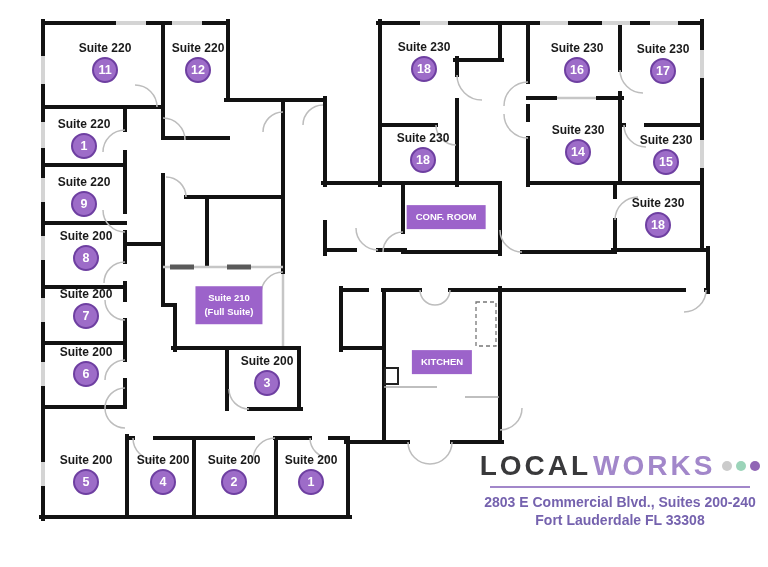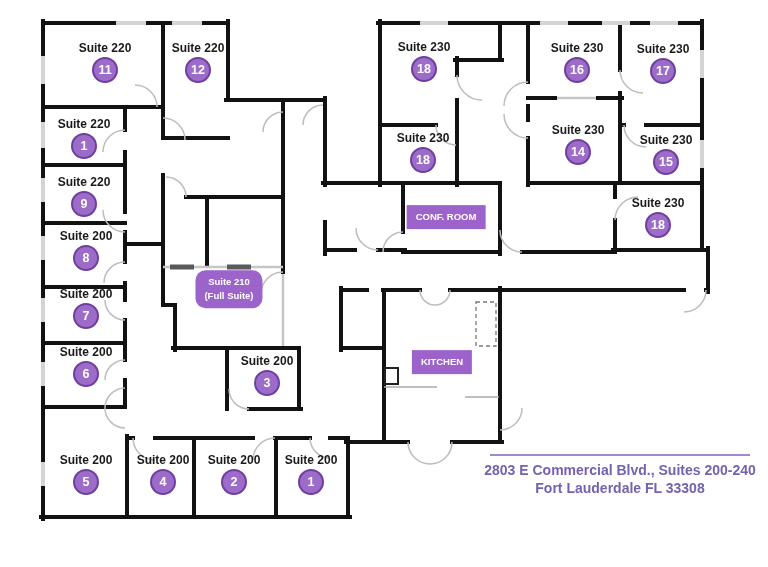--- a/index.html
+++ b/index.html
@@ -185,26 +185,35 @@
       <div class="marker" style="left: 424px; top: 69px;">
         <div class="room-label">Suite 230</div>
         <div class="room-circle">18</div>
       </div>
       <div class="marker" style="left: 423px; top: 160px;">
         <div class="room-label">Suite 230</div>
         <div class="room-circle">18</div>
       </div>
     </div>
 
-  <div class="area-tag" id="tag-suite210" style="left: 229px; top: 289px; border-radius: 10px;">
+  <div class="area-tag" id="tag-suite210" style="left: 229px; top: 305px;">
     <div>Suite 210</div>
     <div>(Full Suite)</div>
   </div>
   <div class="area-tag" id="tag-conf" style="left: 446px; top: 217px;">CONF. ROOM</div>
   <div class="area-tag" id="tag-kitchen" style="left: 442px; top: 362px;">KITCHEN</div>
 
   <div id="logo">
+    <div class="brand">
+      <span class="p1">LOCAL</span>
+      <span class="p2">WORKS</span>
+      <span class="dots">
+        <i class="dot" style="background: rgb(203, 203, 203);"></i>
+        <i class="dot" style="background: rgb(155, 212, 185);"></i>
+        <i class="dot" style="background: rgb(145, 102, 181);"></i>
+      </span>
+    </div>
     <div class="logo-divider"></div>
     <div class="addr">2803 E Commercial Blvd., Suites 200-240</div>
     <div class="addr">Fort Lauderdale FL 33308</div>
   </div>
 
 </div>
 
 </body></html>

